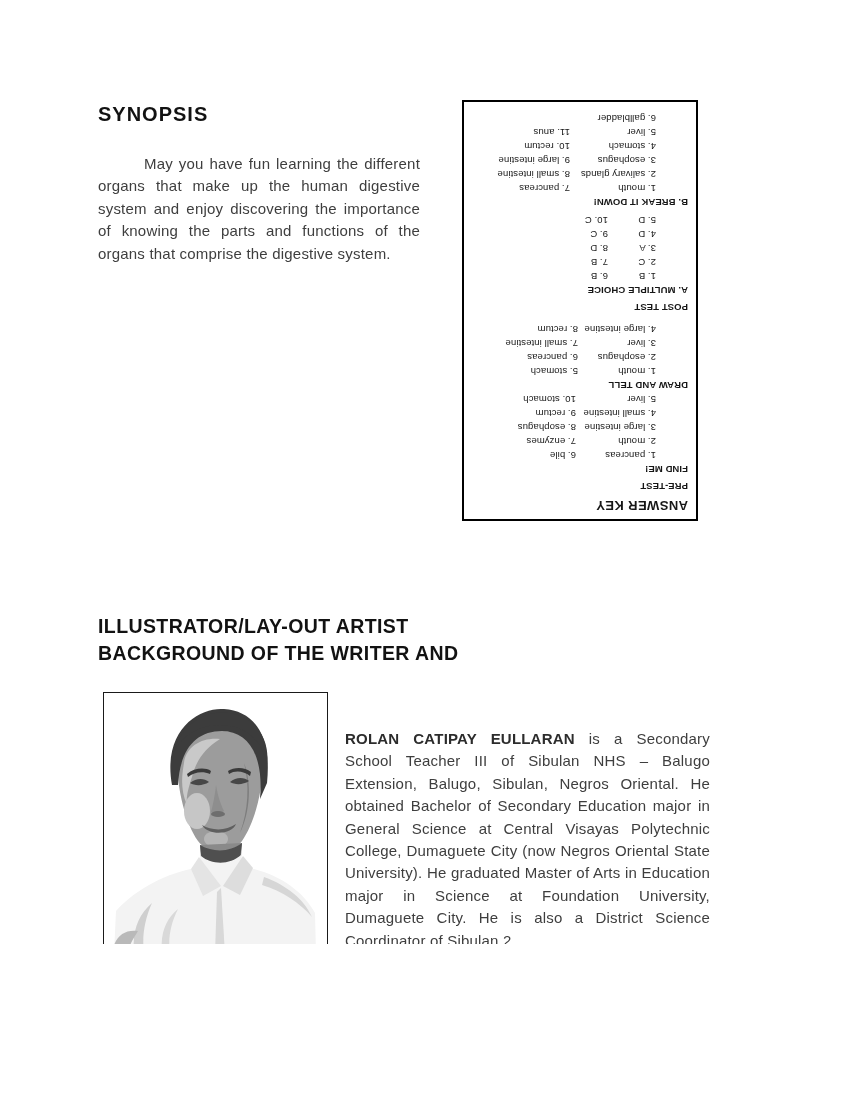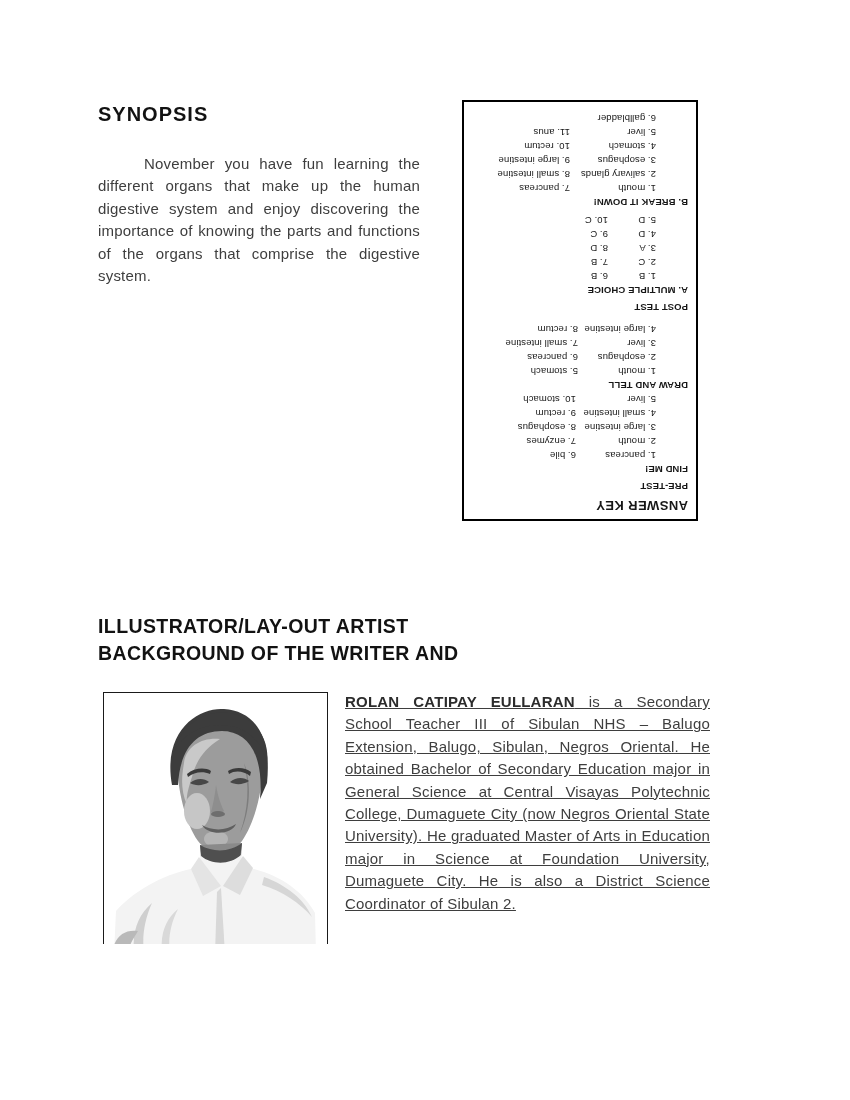--- a/index.html
+++ b/index.html
@@ -44,43 +44,43 @@
     position:absolute;left:98px;top:613px;
     font-size:19.5px;line-height:27px;font-weight:bold;
     letter-spacing:0.4px;color:#121212;
   }
   .author-photo{
     position:absolute;left:103px;top:692px;width:223px;height:261px;
     border:1px solid #1a1a1a;background:#fff;
   }
   .author-photo svg{display:block;}
   .bio{
-    position:absolute;left:345px;top:691px;width:365px;
+    position:absolute;left:345px;top:728px;width:365px;
     font-size:15px;line-height:22.4px;color:#3e3e3e;
-    text-align:justify;letter-spacing:0.2px;text-decoration:underline;
+    text-align:justify;letter-spacing:0.2px;
   }
   .bio .author-name{font-weight:bold;color:#2c2c2c;}
   
   .page-number{
     position:absolute;left:0;top:1013px;width:850px;text-align:center;
     font-family:"Liberation Serif", serif;font-size:14px;color:#1d1d1d;
   }
   .watermark{
     position:absolute;left:0;top:1046px;width:850px;text-align:left;
     font-size:19px;color:#c6c6c6;letter-spacing:1px;
   }
 </style>
 </head>
 <body>
 
 <div class="page">
 
   <div class="synopsis-heading">SYNOPSIS</div>
   <div class="synopsis-body">
-    <p>November you have fun learning the different organs that make up the human digestive system and enjoy discovering the importance of knowing the parts and functions of the organs that comprise the digestive system.</p>
+    <p>May you have fun learning the different organs that make up the human digestive system and enjoy discovering the importance of knowing the parts and functions of the organs that comprise the digestive system.</p>
   </div>
 
   <div class="ak-box">
     <div class="ak-content">
       <div class="ak-title">ANSWER KEY</div>
       <div class="ak-sub">PRE-TEST</div>
 
       <div class="ak-h">FIND ME!</div>
       <div class="ak-row sec-fm">
           <span class="c1">1. pancreas</span>

